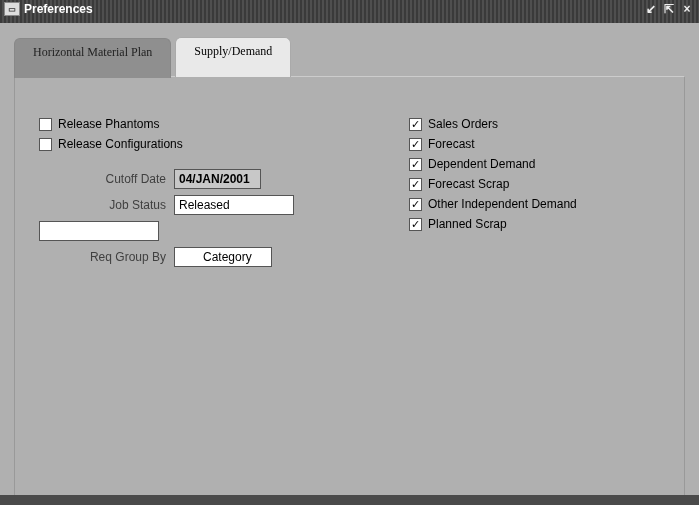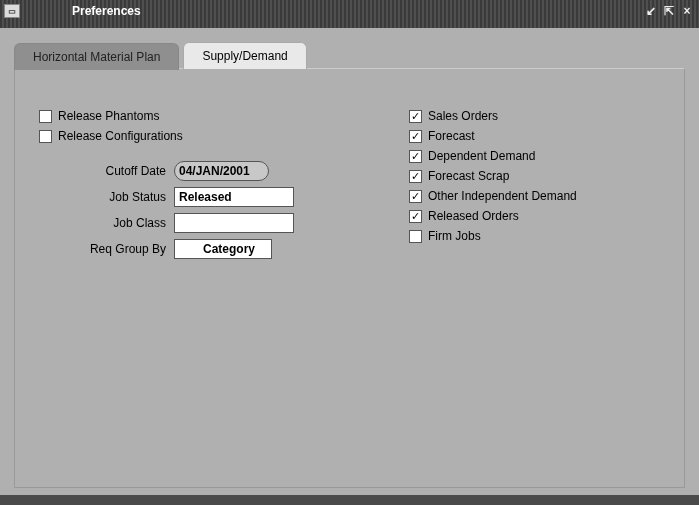--- a/index.html
+++ b/index.html
@@ -35,21 +35,21 @@
     height: 14px;
     background: #ddd;
     border: 1px solid #888;
     margin-right: 4px;
     display: flex;
     align-items: center;
     justify-content: center;
     font-size: 8px;
     color: #333;
   }
-  .titlebar .title { flex: 0 0 auto; margin-left: 48px; }
+  .titlebar .title { flex: 0 0 auto; }
   .titlebar .spacer { flex: 1; }
   .titlebar .winbtn {
     width: 16px;
     height: 14px;
     margin-left: 2px;
     color: #eee;
     display: flex;
     align-items: center;
     justify-content: center;
     cursor: pointer;
@@ -66,31 +66,32 @@
     padding: 14px 14px 8px 14px;
     position: relative;
   }
   .tabstrip {
     display: flex;
     gap: 0;
     position: relative;
     z-index: 2;
   }
   .tab {
-    padding: 6px 18px 6px 18px;
+    padding: 6px 18px 18px 18px;
     border: 1px solid #888;
     border-bottom: none;
     border-top-left-radius: 6px;
     border-top-right-radius: 6px;
     background: #8f8f8f;
     color: #222;
     margin-right: 4px;
     cursor: pointer;
     position: relative;
     top: 1px;
+    font-family: Liberation Serif, serif;
   }
   .tab.active {
     background: #e9e9e9;
     color: #000;
     top: 0;
     z-index: 3;
     border-color: #aaa;
   }
   .panel {
     background: #b0b0b0;
@@ -130,39 +131,39 @@
   .form-block { margin-top: 18px; }
   .form-row {
     display: flex;
     align-items: center;
     margin-bottom: 6px;
   }
   .form-row .lbl {
     width: 135px;
     text-align: right;
     padding-right: 8px;
-    color: #000000;
+    color: #404040;
   }
   .form-row .field {
     height: 20px;
     border: 1px solid #555;
     background: #fff;
     padding: 2px 4px;
     font-size: 12px;
     color: #000;
     font-weight: bold;
   }
   .field.readonly {
     background: #c8c8c8;
     font-weight: bold;
   }
-  .field.w1 { width: 95px; border-radius: 10px; }
+  .field.w1 { width: 87px; }
   .field.w2 { width: 120px; }
   .field.w3 { width: 98px; padding-left: 28px; }
-  .field.editable { font-weight: bold; }
+  .field.editable { font-weight: normal; }
   .bottom-edge {
     position: absolute;
     left: 0; right: 0; bottom: 0;
     height: 10px;
     background: #4a4a4a;
   }
 </style>
 </head>
 <body>
 
@@ -200,21 +201,20 @@
           <div class="form-block">
             <div class="form-row">
               <div class="lbl">Cutoff Date</div>
               <input class="field readonly w1" value="04/JAN/2001" style="">
             </div>
             <div class="form-row">
               <div class="lbl">Job Status</div>
               <input class="field editable w2" value="Released" style="">
             </div>
             <div class="form-row">
-              <div class="lbl">Job Class</div>
               <input class="field editable w2" value="" style="">
             </div>
             <div class="form-row">
               <div class="lbl">Req Group By</div>
               <input class="field editable w3" value="Category" style="">
             </div>
           </div>
         </div>
 
         <div class="col-right">
@@ -233,25 +233,21 @@
           <div class="chk-row">
             <span class="chk checked"></span>
             <span>Forecast Scrap</span>
           </div>
           <div class="chk-row">
             <span class="chk checked"></span>
             <span>Other Independent Demand</span>
           </div>
           <div class="chk-row">
             <span class="chk checked"></span>
-            <span>Released Orders</span>
-          </div>
-          <div class="chk-row">
-            <span class="chk"></span>
-            <span>Firm Jobs</span>
+            <span>Planned Scrap</span>
           </div>
         </div>
 
       </div>
     </div>
 
   </div>
   <div class="bottom-edge"></div>
 </div>
 

